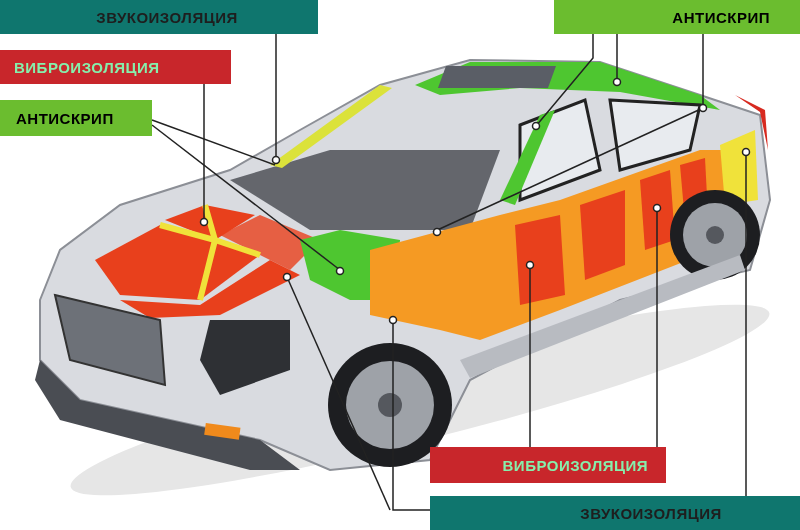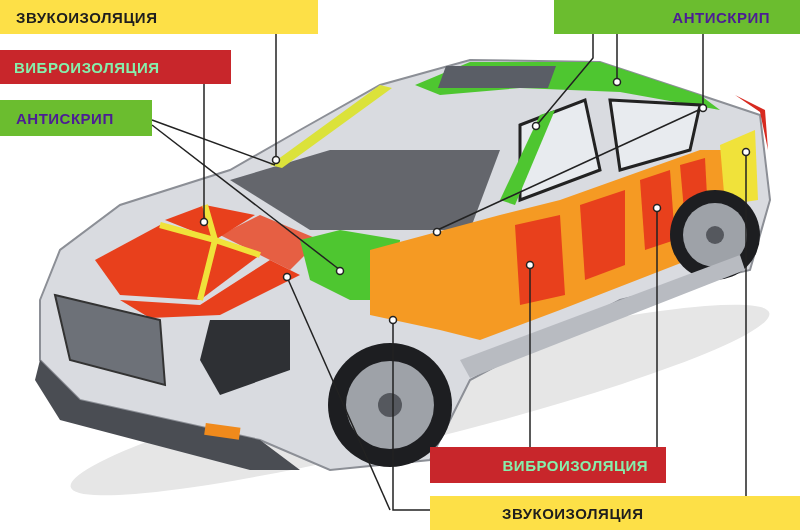--- a/index.html
+++ b/index.html
@@ -1,20 +1,20 @@
 <!DOCTYPE html>
 <html><head>
 <meta charset="utf-8">
 <style>
   html,body{margin:0;padding:0;background:#fff;}
   body{width:800px;height:530px;position:relative;overflow:hidden;font-family:"Liberation Sans",sans-serif;}
   .label{position:absolute;display:flex;align-items:center;font-weight:bold;letter-spacing:0.5px;font-size:15px;box-sizing:border-box;}
-  .yellow{background:#fde047;color:#1e1e1e;}
+  .yellow{background:#0f766e;color:#1e1e1e;justify-content:center;}
   .red{background:#c8262b;color:#86efac;}
-  .green{background:#6bbd2f;color:#4c1d95;}
+  .green{background:#6bbd2f;color:#000000;}
   svg.scene{position:absolute;left:0;top:0;}
 </style>
 </head>
 <body>
 
 <svg class="scene" width="800" height="530" viewBox="0 0 800 530">
 
   <ellipse cx="420" cy="400" rx="360" ry="40" fill="#e6e6e6" transform="rotate(-14 420 400)"></ellipse>
 
   <path d="M40,300 L60,250 L120,205 L230,170 L300,130 L380,85 L470,60 L600,62 L700,95 L760,115 L770,200 L750,270 L620,300 L470,380 L430,460 L330,470 L260,440 L80,400 L40,360 Z" fill="#d9dbe0" stroke="#8c8f96" stroke-width="2"></path>

